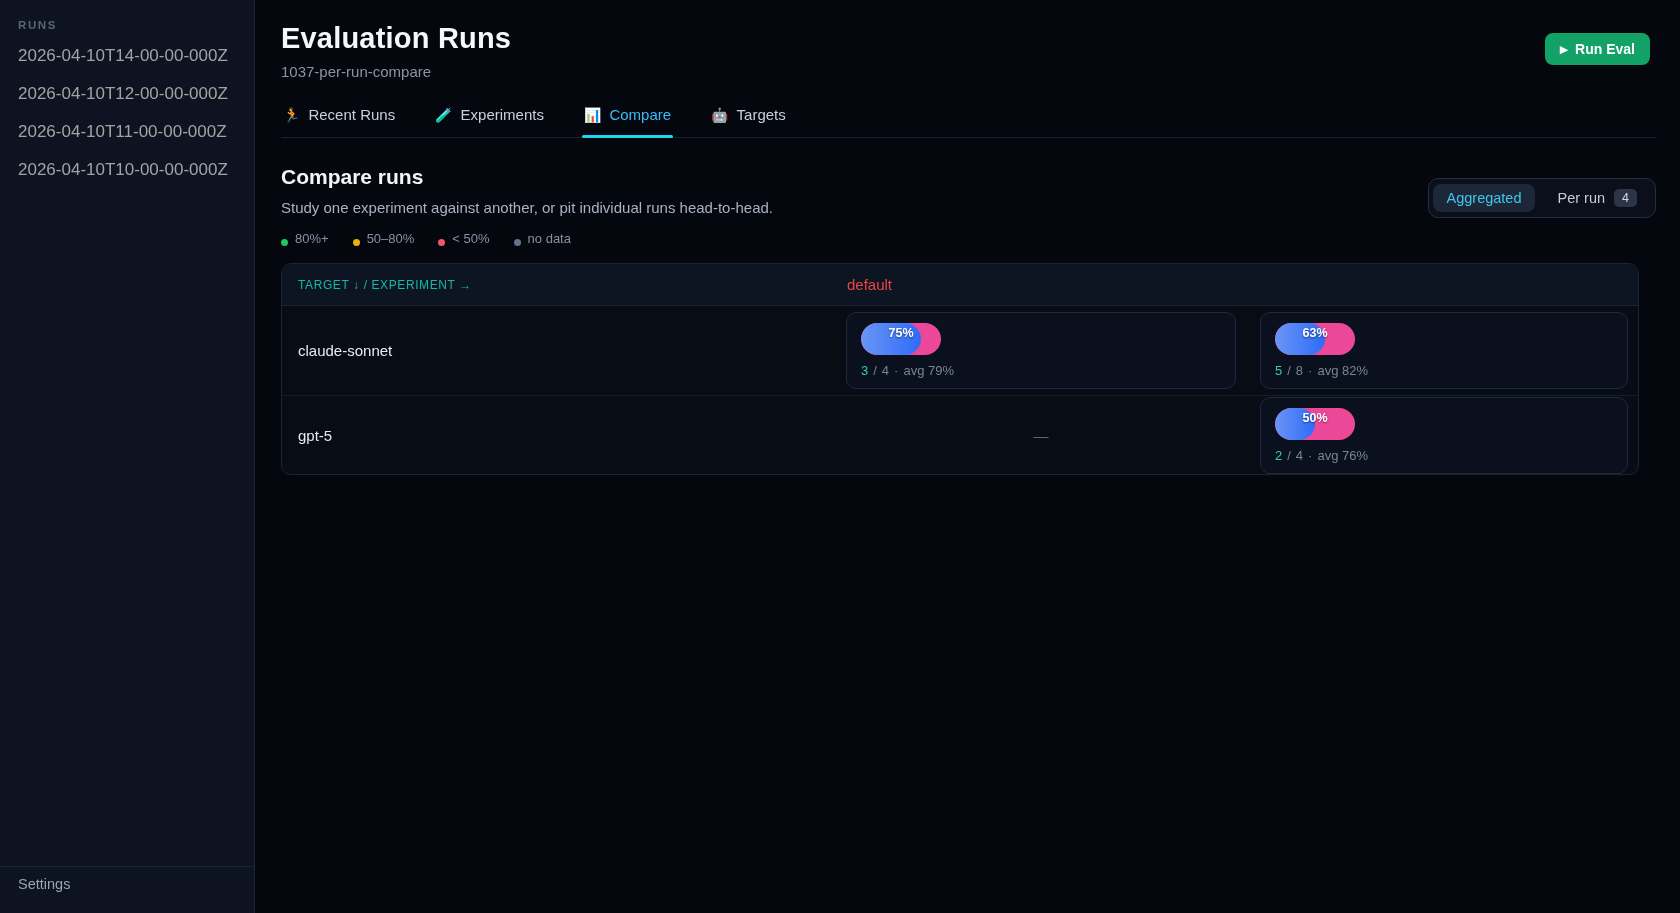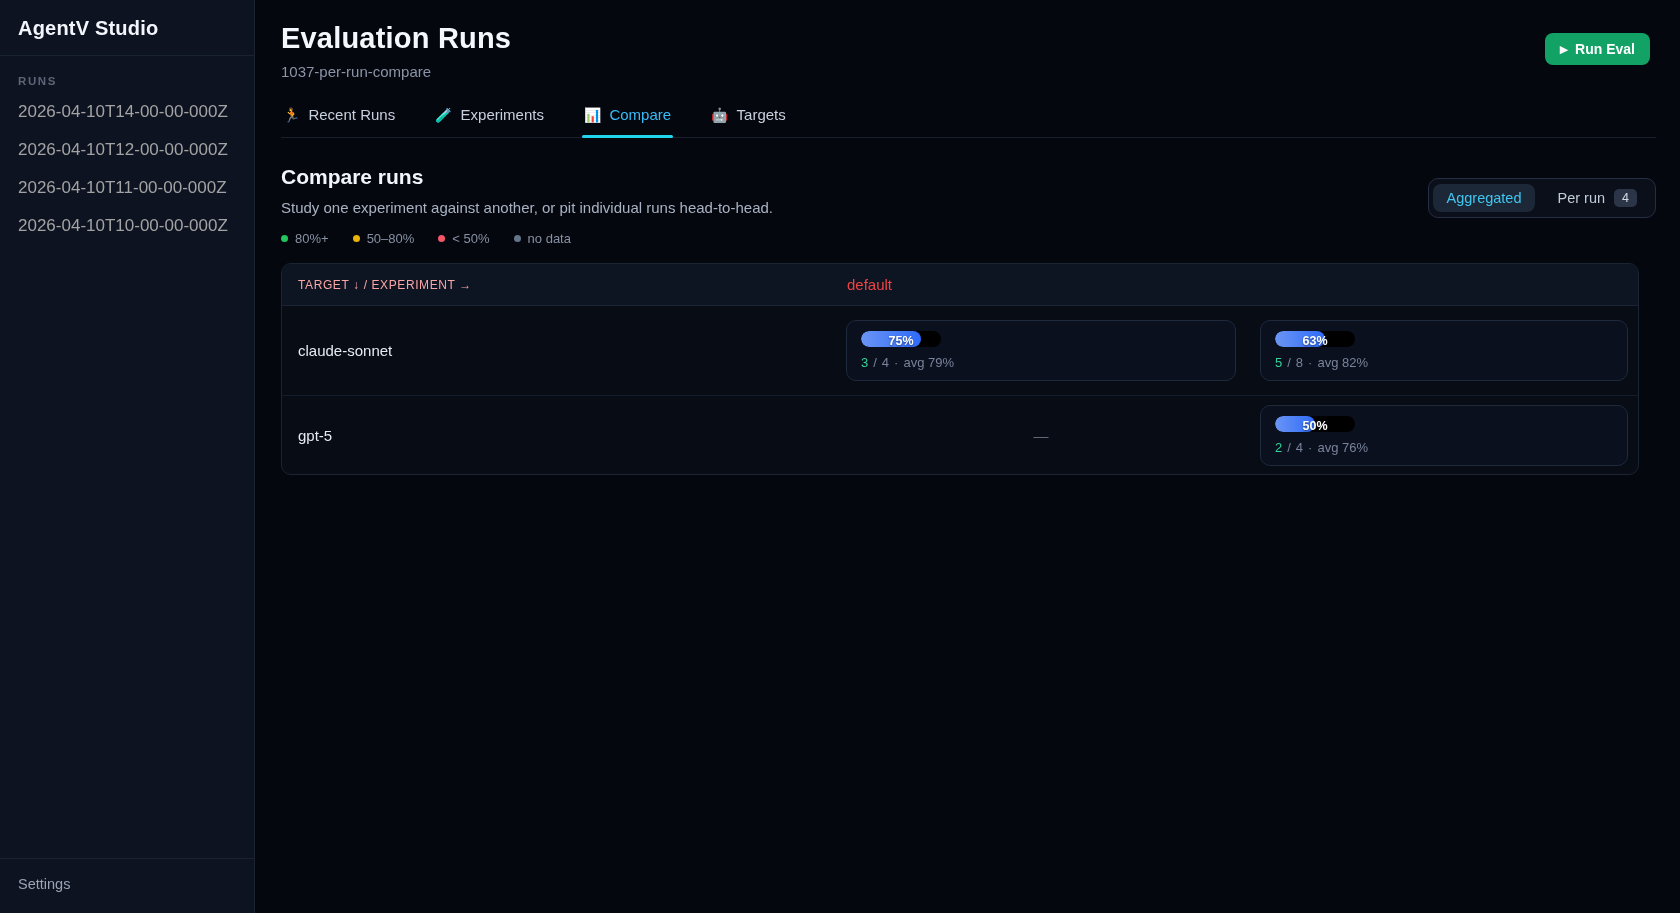--- a/index.html
+++ b/index.html
@@ -13,21 +13,21 @@
   .sidebar {
     position:fixed; left:0; top:0; bottom:0; width:255px;
     background:#0d1320; border-right:1px solid #1a2332;
     display:flex; flex-direction:column;
   }
   .brand { padding:17px 18px 15px; font-size:20px; font-weight:700; color:#f2f6fc;
            border-bottom:1px solid #1a2332; letter-spacing:.2px; }
   .runs-label { margin:19px 18px 6px; font-size:11.5px; letter-spacing:1.6px;
                 color:#5c6475; font-weight:600; }
   .run-item { padding:9px 18px; font-size:17px; color:#a3a3a3; cursor:pointer; white-space:nowrap; }
-  .sidebar-footer { margin-top:auto; border-top:1px solid #1a2332; padding:16px 18px 20px; }
+  .sidebar-footer { margin-top:auto; border-top:1px solid #1a2332; padding:8px 18px 20px; }
   .settings-link { font-size:14.5px; color:#9aa4b5; cursor:pointer; }
 
   
   .main { margin-left:255px; height:100%; padding:22px 24px 0 26px; position:relative; }
   .page-title { font-size:29px; font-weight:700; color:#f4f7fc; letter-spacing:.2px; }
   .page-subtitle { margin-top:8px; font-size:15px; color:#8a94a6; }
   .run-eval-btn {
     position:absolute; top:33px; right:30px;
     background:#12a266; color:#ffffff; border:none; border-radius:8px;
     font-size:14px; font-weight:600; padding:8px 15px; cursor:pointer;
@@ -42,66 +42,65 @@
          font-size:15px; color:#c8d0dd; cursor:pointer; position:relative; }
   .tab .tab-ico { font-size:14px; }
   .tab.active { color:#38bdf8; font-weight:500; }
   .tab.active::after { content:""; position:absolute; left:0; right:0; bottom:-1px;
          height:3px; background:#22d3ee; border-radius:2px; }
 
   
   .section-heading { margin-top:27px; font-size:21px; font-weight:700; color:#f2f6fc; }
   .section-desc { margin-top:10px; font-size:15px; color:#a8b2c2; }
   .legend { margin-top:15px; display:flex; align-items:center; gap:24px; }
-  .legend-item { display:flex; align-items:center; gap:7px; font-size:13px; color:#8791a3; }
+  .legend-item { display:flex; align-items:flex-end; gap:7px; font-size:13px; color:#8791a3; }
   .legend-dot { width:7px; height:7px; border-radius:50%; }
 
   .view-toggle {
     position:absolute; top:178px; right:24px;
     display:flex; align-items:center; gap:8px;
     background:#0a0f1a; border:1px solid #242e44; border-radius:10px; padding:4px;
   }
   .toggle-chip { font-size:14.5px; padding:6px 14px; border-radius:8px; cursor:pointer;
                  color:#c3ccd9; display:flex; align-items:center; gap:9px; }
   .toggle-chip.active { background:#1c2737; color:#41c6ef; }
   .count-badge { background:#2c3547; color:#d3dae6; font-size:12.5px;
                  border-radius:5px; padding:2px 8px; }
 
   
   .matrix { margin-top:17px; width:1358px; border:1px solid #1b2433; border-radius:10px;
             overflow:hidden; background:#070c15; }
   .m-row { display:grid; grid-template-columns:552px 414px 392px; }
   .m-head { height:42px; background:#0d1422; border-bottom:1px solid #1b2433; align-items:center; }
-  .corner-h { padding-left:16px; font-size:12px; letter-spacing:.6px; color:#fca5a5; }
+  .corner-h { padding-left:16px; font-size:12px; letter-spacing:.6px; color:#14b8a6; }
   .col-h { font-size:15px; color:#ef4444; padding-left:13px; }
   .m-body-row { align-items:center; }
   .m-body-row.r1 { height:90px; border-bottom:1px solid #141d2b; }
   .m-body-row.r2 { height:78px; }
   .target-cell { padding-left:16px; font-size:15px; color:#e6ebf3; }
   .data-cell { padding:0 12px; display:flex; align-items:center; height:100%; }
   .data-cell.center { justify-content:center; }
   .empty-mark { color:#5e6879; font-size:15px; }
 
   .result-card { flex:1; background:#0a101d; border:1px solid #1f2a3d; border-radius:10px;
                  padding:10px 14px; cursor:pointer; }
-  .pill { position:relative; width:80px; height:16px; border-radius:999px;
-          background:#000000; overflow:hidden; }
+  .pill { position:relative; width:80px; height:32px; border-radius:999px;
+          background:#ec4899; overflow:hidden; }
   .pill-fill { height:100%; border-radius:999px;
                background:linear-gradient(90deg,#6b95f4,#2e6bfa); }
   .pill-label { position:absolute; inset:0; text-align:center; line-height:20px;
                 font-size:12.5px; font-weight:700; color:#ffffff;
                 text-shadow:0 1px 2px rgba(0,0,0,.5); }
   .stats { margin-top:8px; display:flex; gap:5px; font-size:13px; color:#79839a; }
   .stats .green { color:#34d399; }
 </style>
 </head>
 <body>
 
 <aside class="sidebar">
-  <div class="brand">AgentV Studio</div>
   <div class="runs-label">RUNS</div>
   <div class="run-item">2026-04-10T14-00-00-000Z</div>
   <div class="run-item">2026-04-10T12-00-00-000Z</div>
   <div class="run-item">2026-04-10T11-00-00-000Z</div>
   <div class="run-item">2026-04-10T10-00-00-000Z</div>
   <div class="sidebar-footer">
     <span class="settings-link">Settings</span>
   </div>
 </aside>
 

